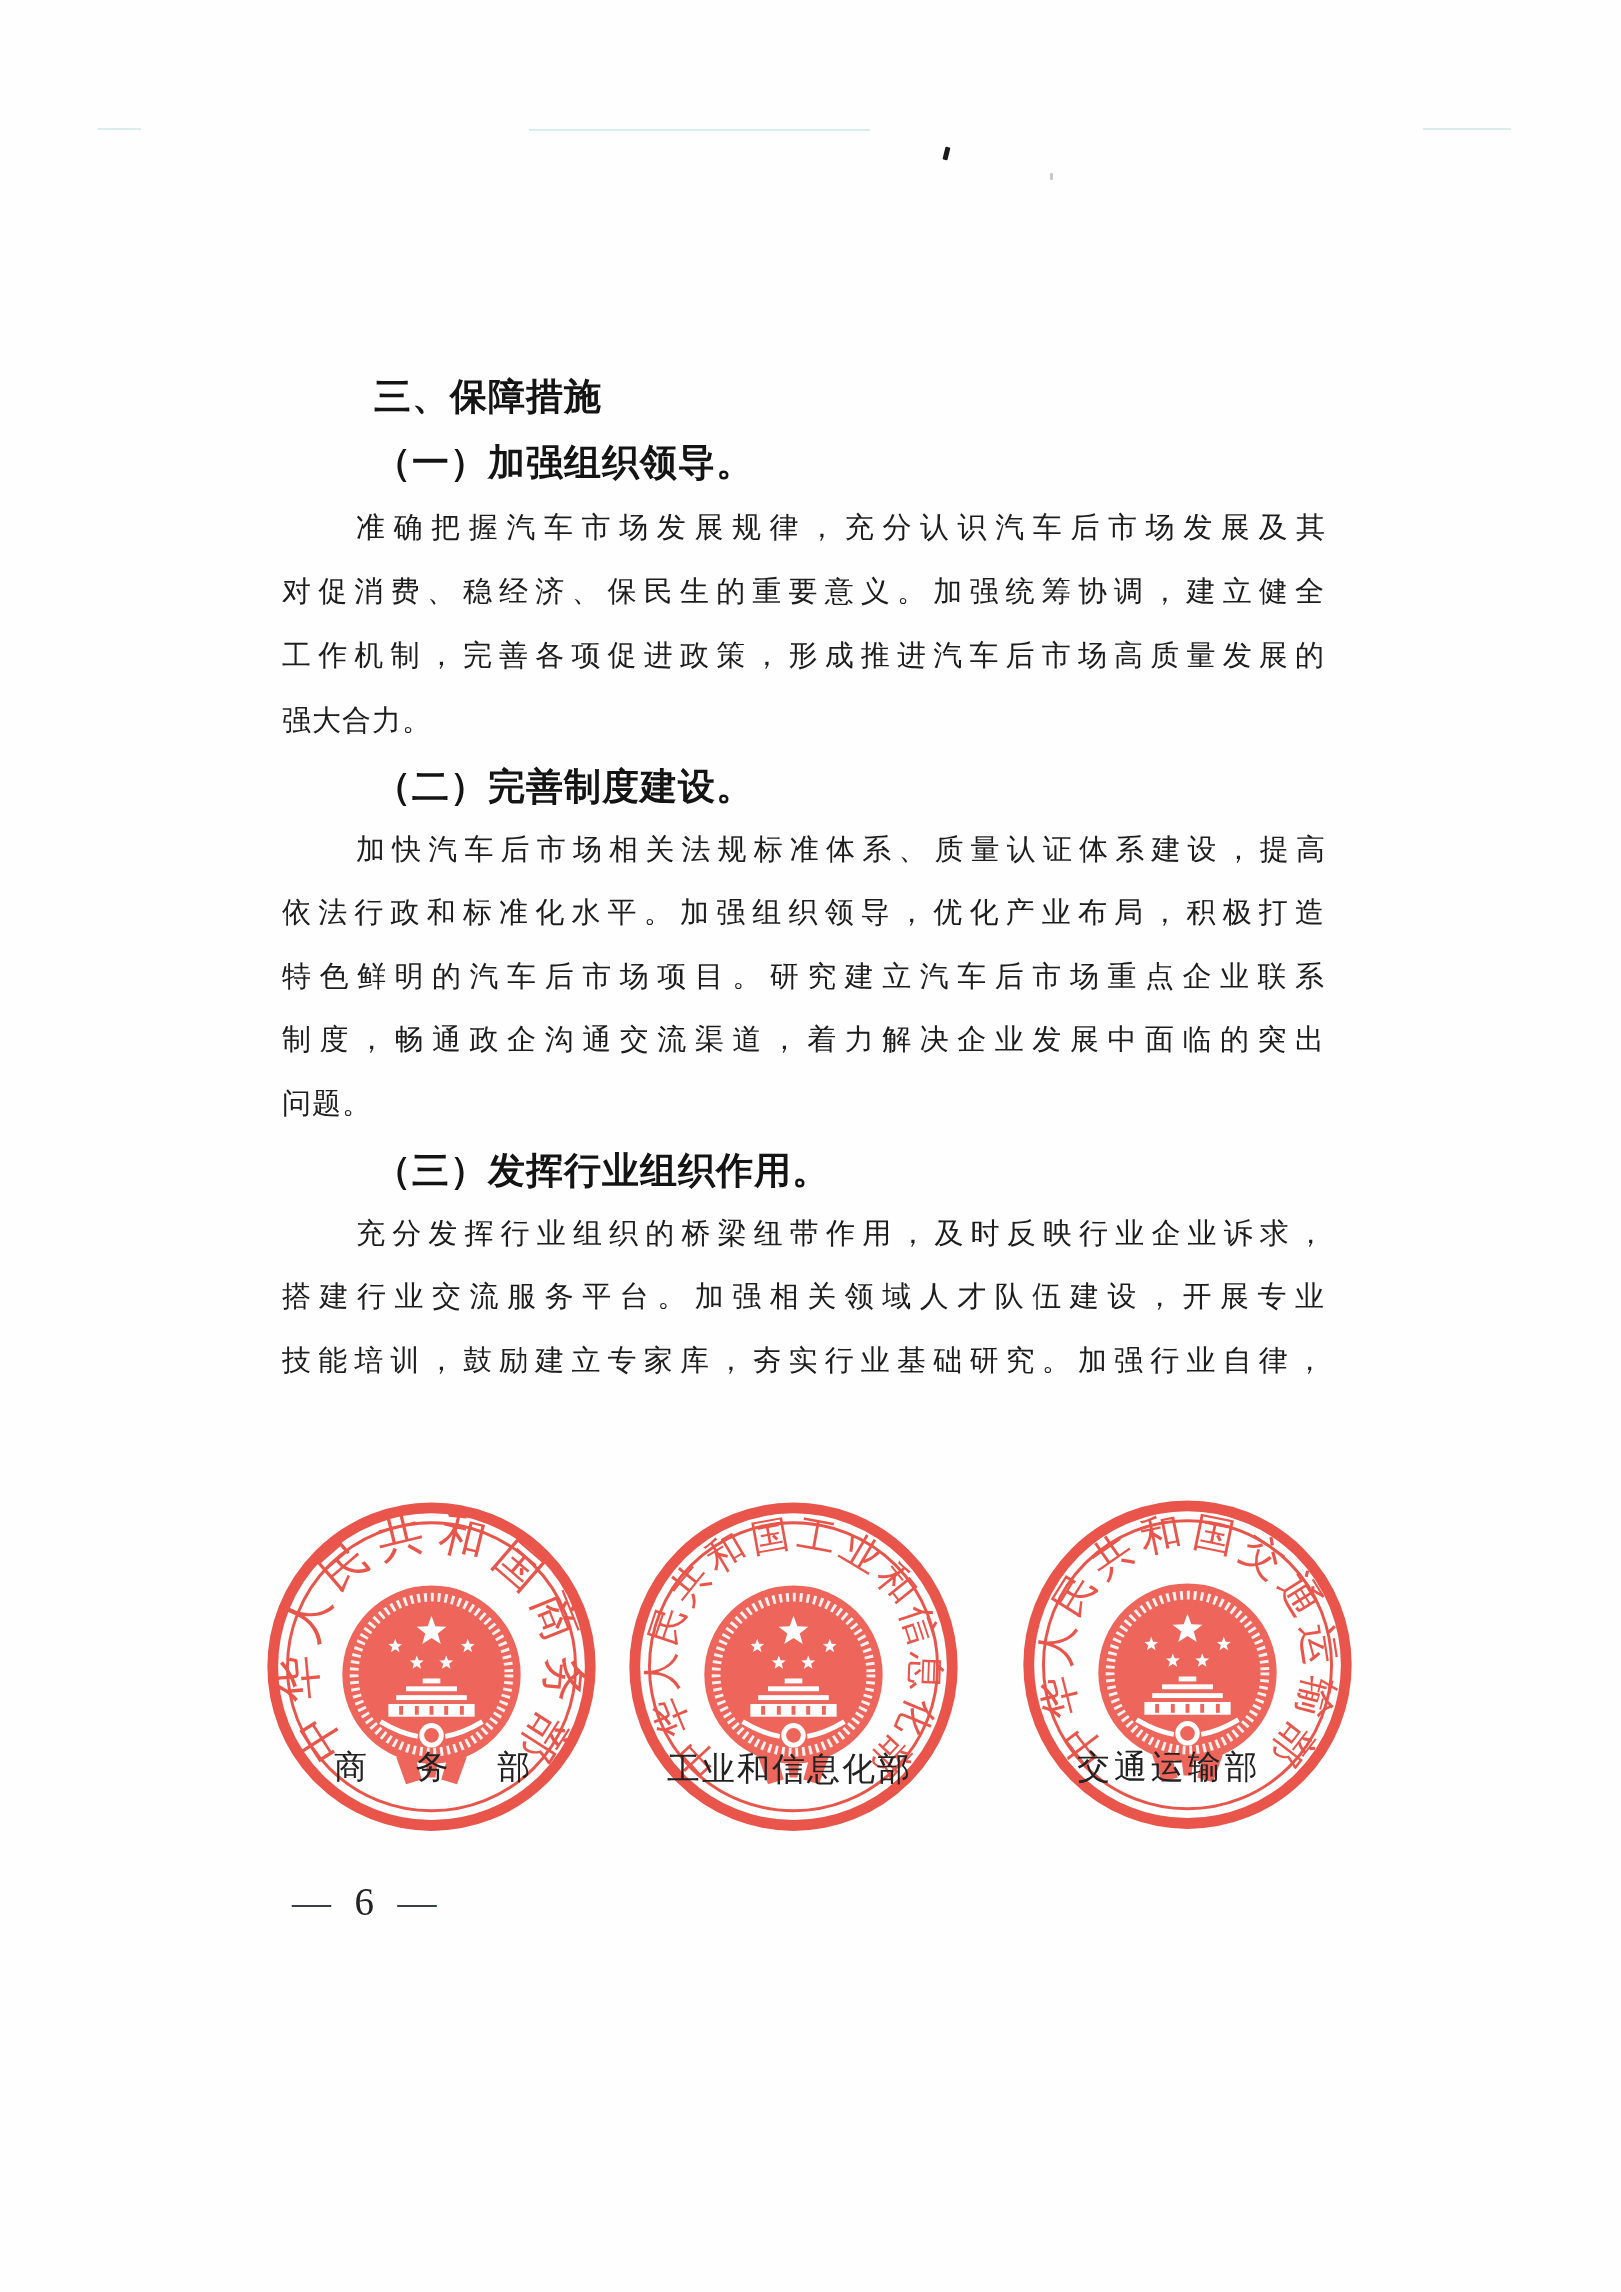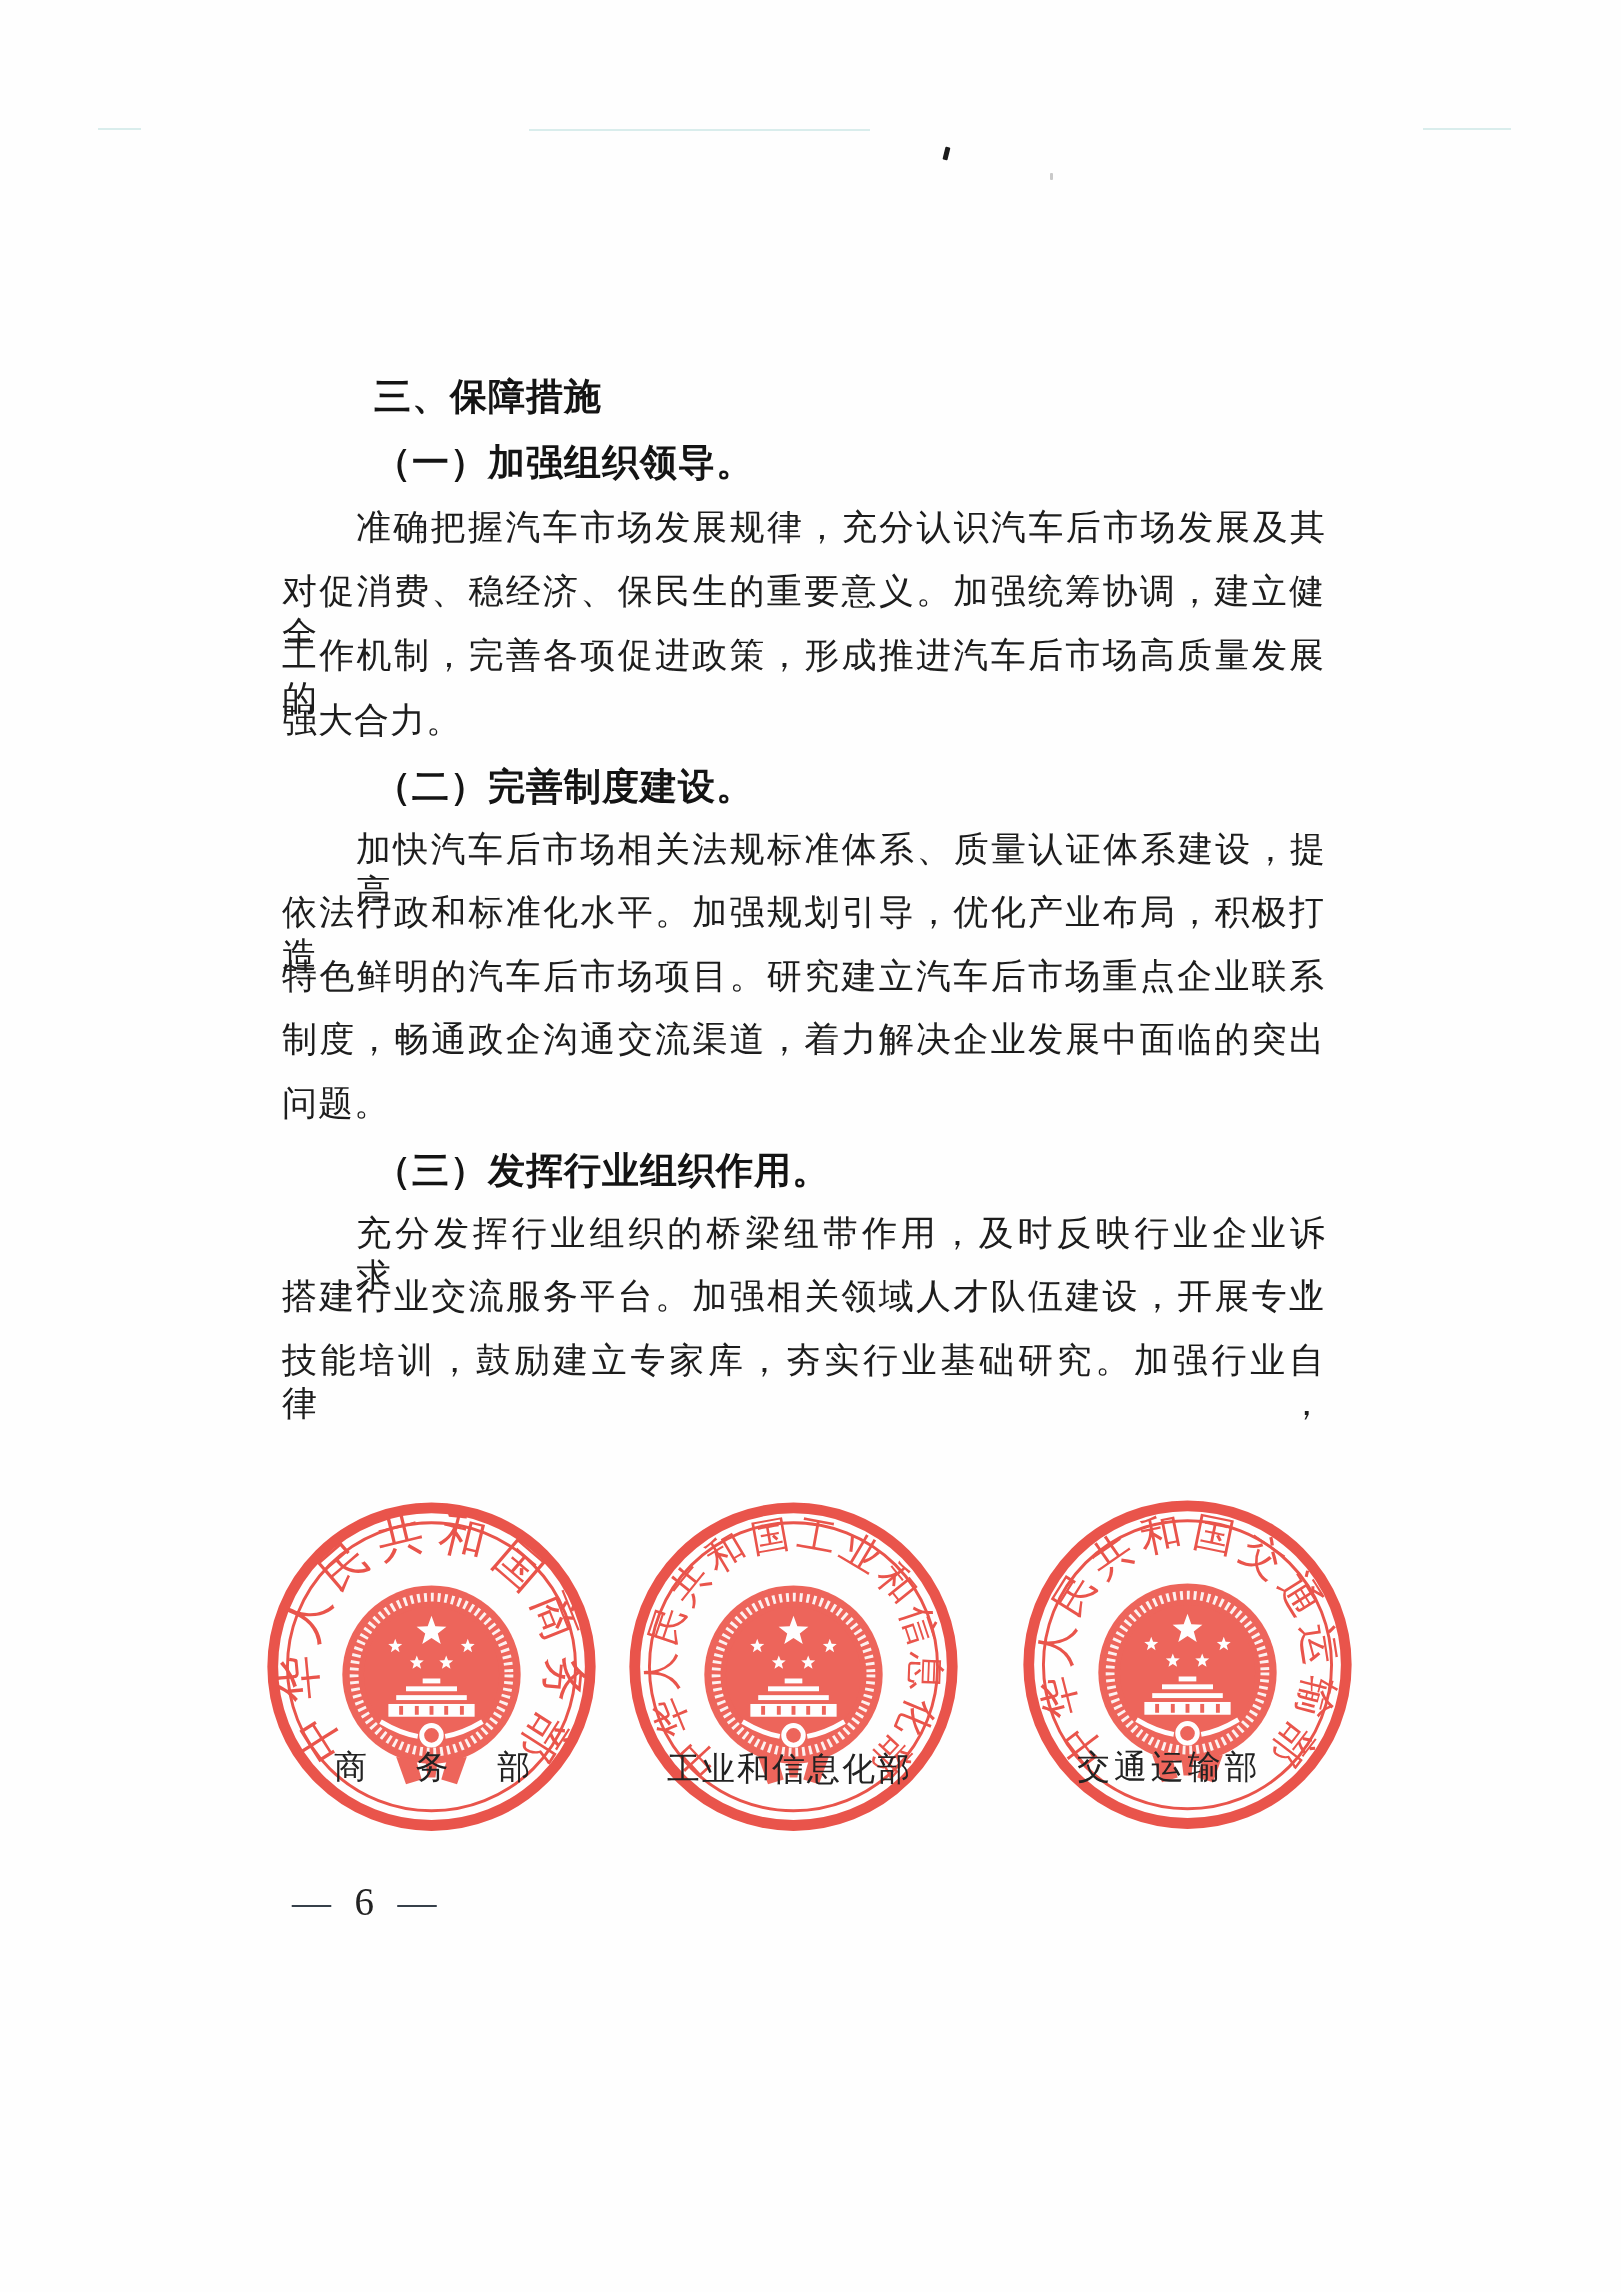--- a/index.html
+++ b/index.html
@@ -12,21 +12,21 @@
   }
   
   .scanline{position:absolute;height:2px;background:#d9edec;}
   .speck{position:absolute;background:#1b1b1b;border-radius:1px;}
   .speck.light{background:#c9c9c9;}
 
   
   .line{
     position:absolute;
     color:#1d1d1d;
-    font-size:35px;
+    font-size:29px;
     line-height:43px;
     letter-spacing:1px;
     white-space:nowrap;
   }
   .l-head{
     left:374px;
     font-weight:bold;
     font-size:37px;
     color:#141414;
   }
@@ -83,21 +83,21 @@
   <div class="speck light" style="left:1050px;top:173px;width:2.9px;height:6.9px;"></div>
 
   <div class="line l-head" style="top:375px">三、保障措施</div>
   <div class="line l-head" style="top:441px">（一）加强组织领导。</div>
   <div class="line l-first" style="top:506px">准确把握汽车市场发展规律，充分认识汽车后市场发展及其</div>
   <div class="line l-full" style="top:570px">对促消费、稳经济、保民生的重要意义。加强统筹协调，建立健全</div>
   <div class="line l-full" style="top:634px">工作机制，完善各项促进政策，形成推进汽车后市场高质量发展的</div>
   <div class="line l-short" style="top:699px">强大合力。</div>
   <div class="line l-head" style="top:765px">（二）完善制度建设。</div>
   <div class="line l-first" style="top:828px">加快汽车后市场相关法规标准体系、质量认证体系建设，提高</div>
-  <div class="line l-full" style="top:891px">依法行政和标准化水平。加强规划引导，优化产业布局，积极打造</div>
+  <div class="line l-full" style="top:891px">依法行政和标准化水平。加强组织领导，优化产业布局，积极打造</div>
   <div class="line l-full" style="top:955px">特色鲜明的汽车后市场项目。研究建立汽车后市场重点企业联系</div>
   <div class="line l-full" style="top:1018px">制度，畅通政企沟通交流渠道，着力解决企业发展中面临的突出</div>
   <div class="line l-short" style="top:1082px">问题。</div>
   <div class="line l-head" style="top:1149px">（三）发挥行业组织作用。</div>
   <div class="line l-first" style="top:1212px">充分发挥行业组织的桥梁纽带作用，及时反映行业企业诉求，</div>
   <div class="line l-full" style="top:1275px">搭建行业交流服务平台。加强相关领域人才队伍建设，开展专业</div>
   <div class="line l-full" style="top:1339px">技能培训，鼓励建立专家库，夯实行业基础研究。加强行业自律，</div>
 
   <div class="seal" id="seal-0" style="left:260px;top:1494px;">
   <svg viewBox="-175 -176 350 376" xmlns="http://www.w3.org/2000/svg" opacity="0.93">

